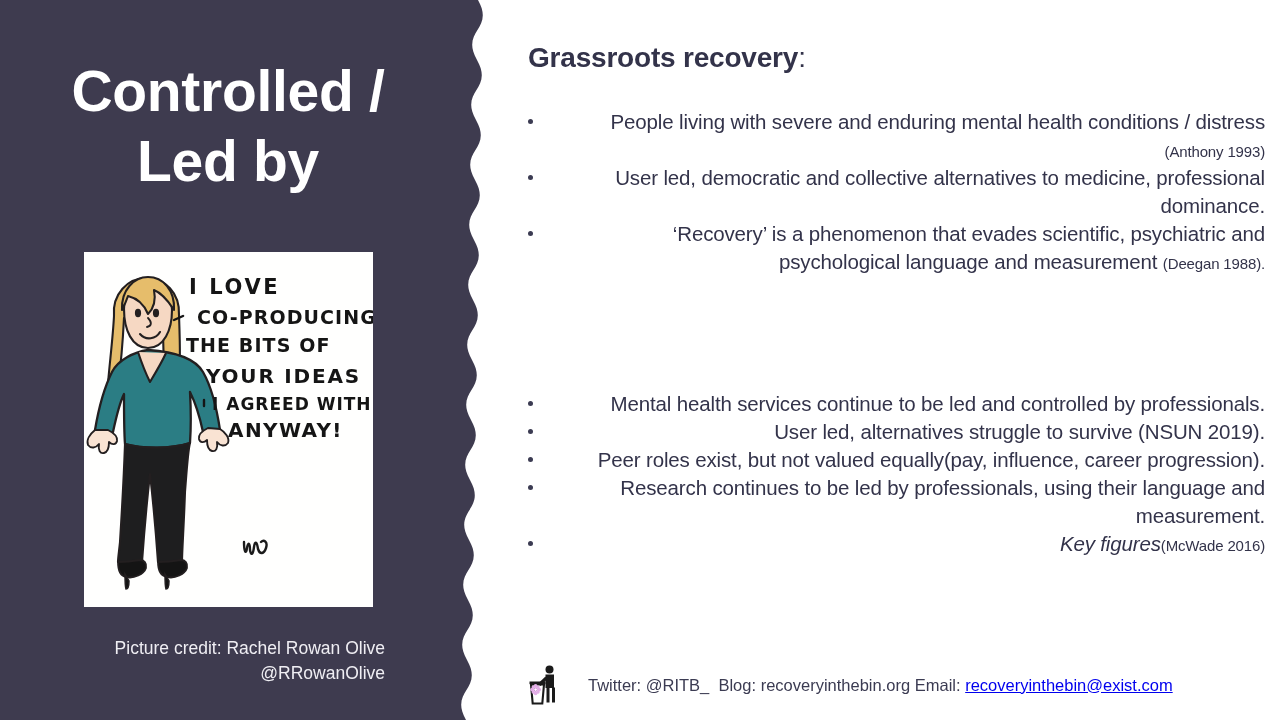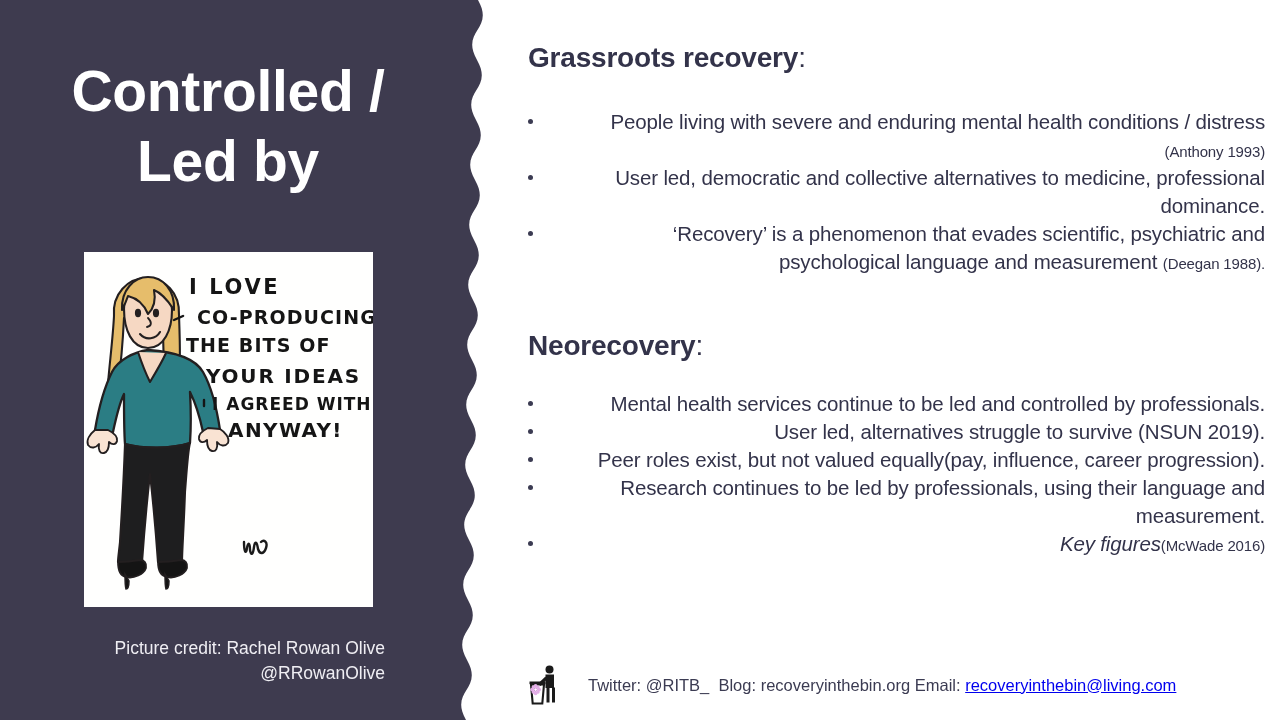--- a/index.html
+++ b/index.html
@@ -217,21 +217,20 @@
 <div id="right-content">
 
   <h2 id="head-grassroots" class="section-head"><span>Grassroots recovery</span><span class="colon">:</span></h2>
 
   <ul id="list-grassroots" class="bullets">
     <li><span>People living with severe and enduring mental health conditions / distress </span><span class="cite">(Anthony 1993)</span></li>
     <li><span>User led, democratic and collective alternatives to medicine, professional dominance.</span></li>
     <li><span>‘Recovery’ is a phenomenon that evades scientific, psychiatric and psychological language and measurement </span><span class="cite">(Deegan 1988).</span></li>
   </ul>
 
-  <h2 id="head-neorecovery" class="section-head"><span>Neorecovery</span><span class="colon">:</span></h2>
 
   <ul id="list-neorecovery" class="bullets">
     <li><span>Mental health services continue to be led and controlled by professionals.</span></li>
     <li><span>User led, alternatives struggle to survive (NSUN 2019).</span></li>
     <li><span>Peer roles exist, but not valued equally(pay, influence, career progression).</span></li>
     <li><span>Research continues to be led by professionals, using their language and measurement.</span></li>
     <li><span class="ital">Key figures</span><span class="cite">(McWade 2016)</span></li>
   </ul>
 
   <div id="footer">
@@ -252,16 +251,16 @@
         <circle cx="7.6" cy="29.3" r="1.9" fill="#e3aee7"></circle>
         <circle cx="4.1" cy="25.6" r="1.9" fill="#e3aee7"></circle>
         <circle cx="11.1" cy="25.6" r="1.9" fill="#e3aee7"></circle>
         <circle cx="5.2" cy="23.1" r="1.7" fill="#e3aee7"></circle>
         <circle cx="10.0" cy="23.1" r="1.7" fill="#e3aee7"></circle>
         <circle cx="5.2" cy="28.1" r="1.7" fill="#e3aee7"></circle>
         <circle cx="10.0" cy="28.1" r="1.7" fill="#e3aee7"></circle>
         <circle cx="7.6" cy="25.6" r="1.3" fill="#ffffff"></circle>
       </g>
     </svg>
-    <div id="footer-text"><span>Twitter: @RITB_</span><span>&nbsp; </span><span>Blog: recoveryinthebin.org</span><span> </span><span>Email:</span><span> </span><a class="email" href="#">recoveryinthebin@living.com</a></div>
+    <div id="footer-text"><span>Twitter: @RITB_</span><span>&nbsp; </span><span>Blog: recoveryinthebin.org</span><span> </span><span>Email:</span><span> </span><a class="email" href="#">recoveryinthebin@exist.com</a></div>
   </div>
 
 </div>
 
 </body></html>

